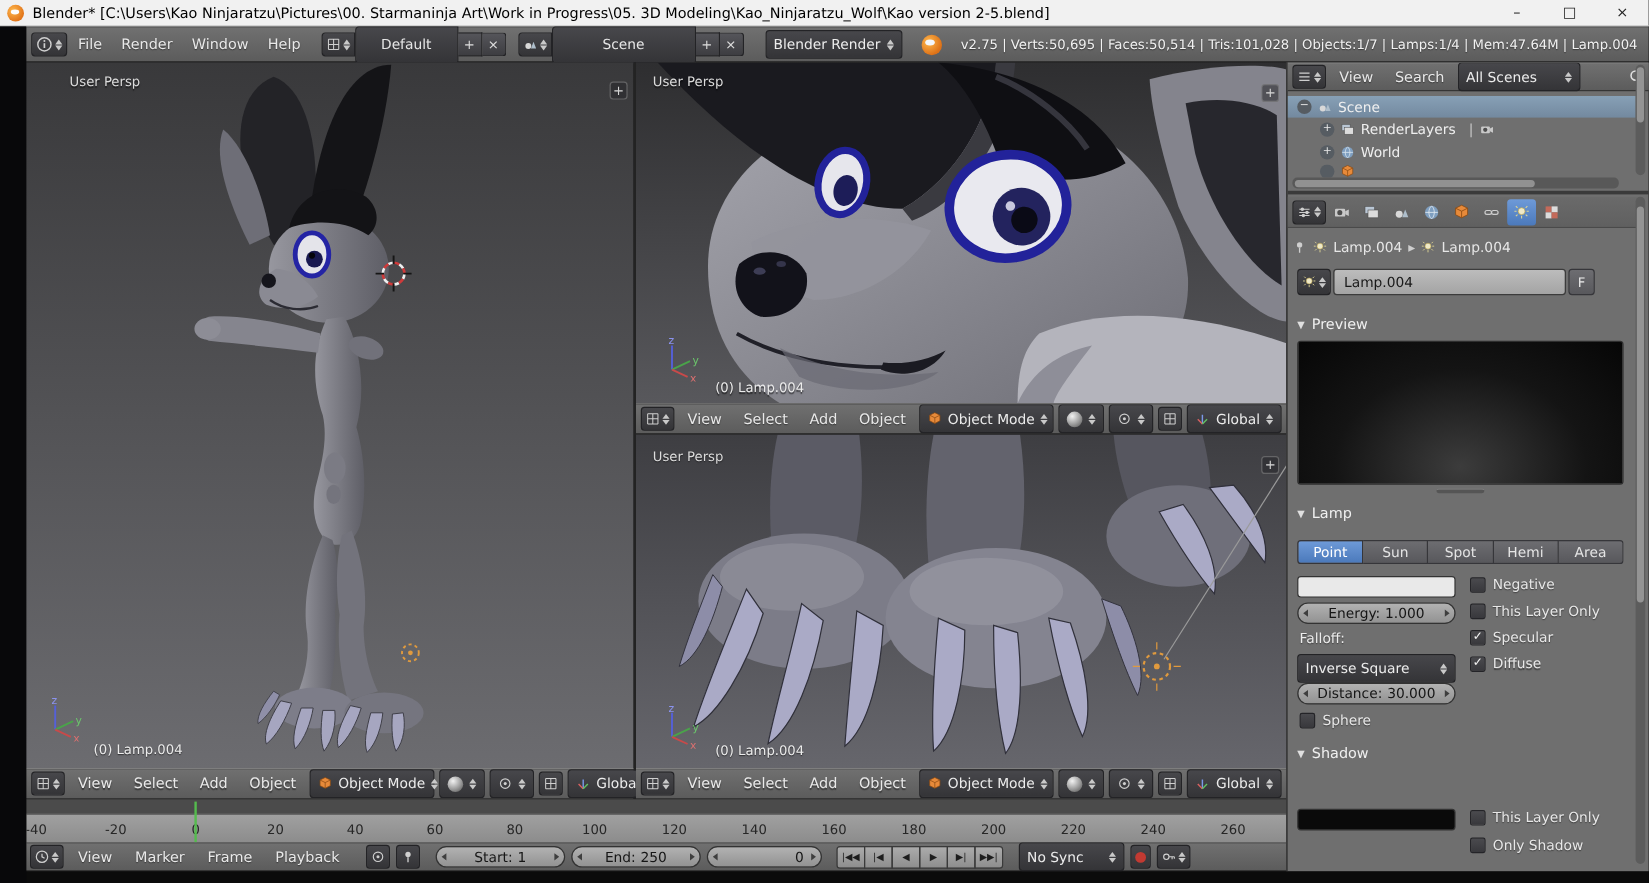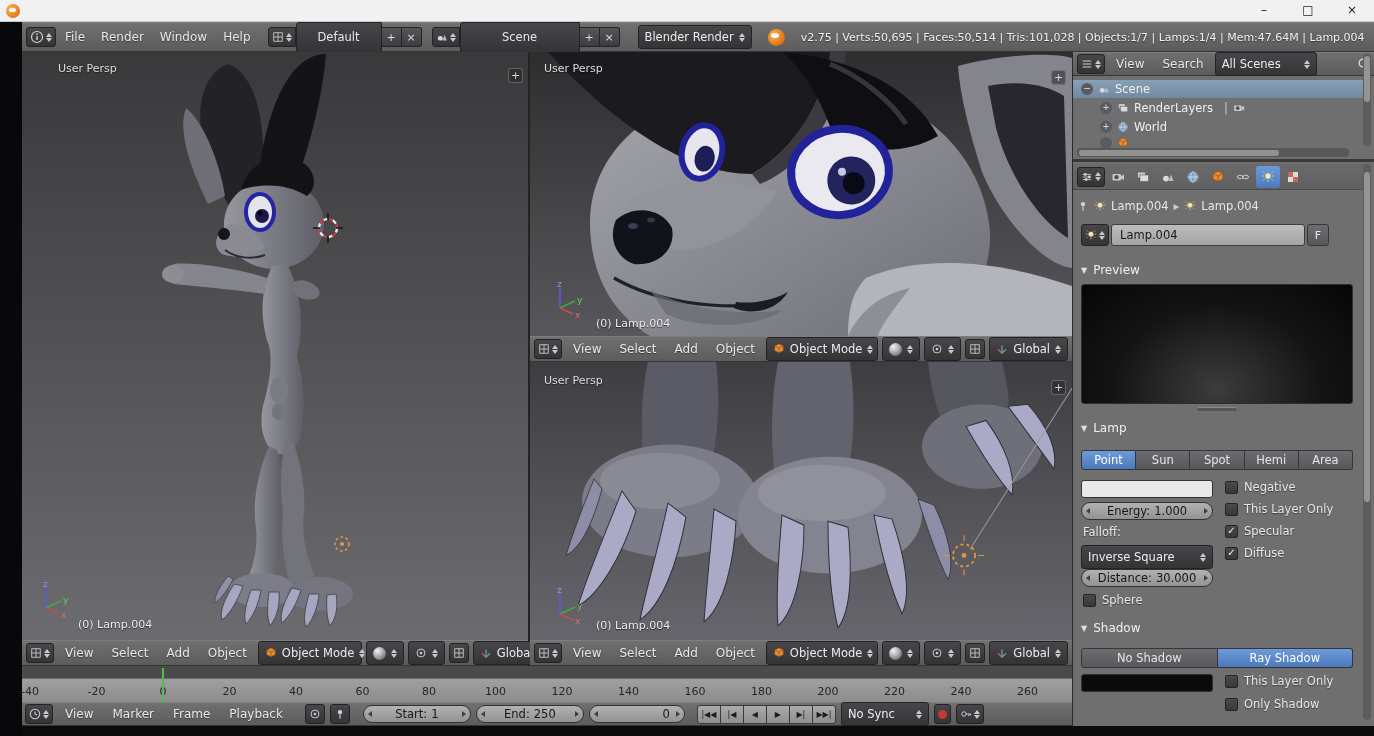--- a/index.html
+++ b/index.html
@@ -195,20 +195,21 @@
         <circle cx="4.6" cy="7" r="2.6" stroke="#cfcfcf" fill="none" stroke-width="1.1"></circle>
         <path d="M7.2,7 H12.4 M10.2,7 V9.4 M12.4,7 V8.8" stroke="#cfcfcf" stroke-width="1.1"></path>
       </g>
 </defs>
 </svg>
 
 <div id="app">
 
   <div class="titlebar">
     <span class="blogo"></span>
+    <span class="title-text">Blender* [C:\Users\Kao Ninjaratzu\Pictures\00. Starmaninja Art\Work in Progress\05. 3D Modeling\Kao_Ninjaratzu_Wolf\Kao version 2-5.blend]</span>
     <div class="wbtns">
       <span class="wbtn">–</span>
       <span class="wbtn">□</span>
       <span class="wbtn">×</span>
     </div>
   </div>
 
   <div class="blackleft"></div>
 
   <div class="infobar hdr">
@@ -652,21 +653,21 @@
         <i class="arrr"></i>
       </div>
     <div class="mgrp" style="margin-left:8px">
       <span class="mbtn">|◀◀</span>
       <span class="mbtn">|◀</span>
       <span class="mbtn">◀</span>
       <span class="mbtn">▶</span>
       <span class="mbtn">▶|</span>
       <span class="mbtn">▶▶|</span>
     </div>
-    <div class="dd" style="min-width:88px;">
+    <div class="dd" style="min-width:88px;margin-left:8px">
         <span>No Sync</span>
         <span class="ud">
           <i class="tu"></i>
           <i class="td"></i>
         </span>
       </div>
     <div class="hbtn">
         <span class="dot"></span>
       </div>
     <div class="hbtn">
@@ -898,24 +899,20 @@
     </div>
     <div class="prow cbw" style="left:10px;top:541px">
       <span class="cb"></span>
       <span class="ts">Sphere</span>
     </div>
 
     <div class="prow phdr" style="top:566px">
       <span class="tri">▼</span>
       <span>Shadow</span>
     </div>
-    <div class="prow seg" style="left:8px;top:596px;width:272px">
-      <span class="sbtn">No Shadow</span>
-      <span class="sbtn active">Ray Shadow</span>
-    </div>
     <div class="prow" style="left:8px;top:622px;width:132px">
       <span class="swatch" style="width:132px;background:#0a0a0a"></span>
     </div>
     <div class="prow cbw" style="left:152px;top:622px">
       <span class="cb"></span>
       <span class="ts">This Layer Only</span>
     </div>
     <div class="prow cbw" style="left:152px;top:645px">
       <span class="cb"></span>
       <span class="ts">Only Shadow</span>

